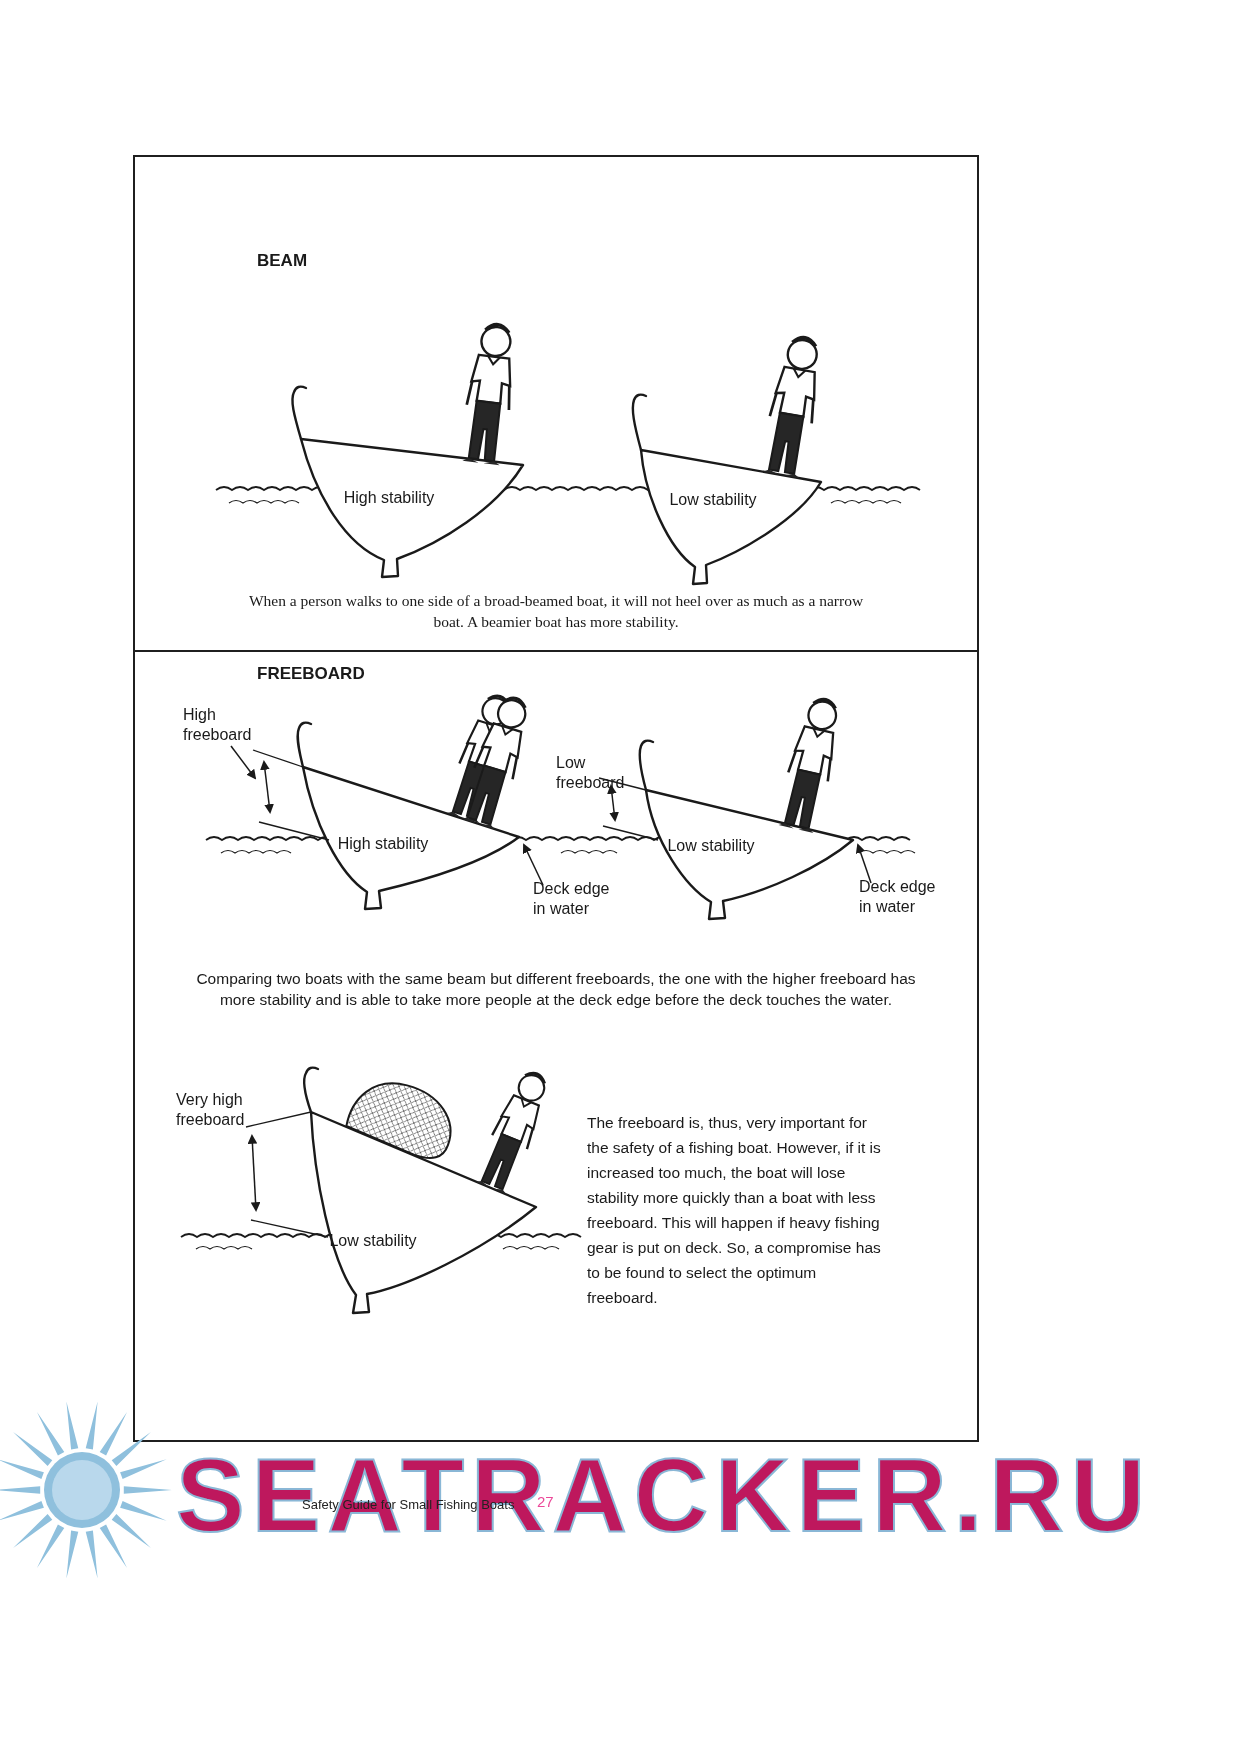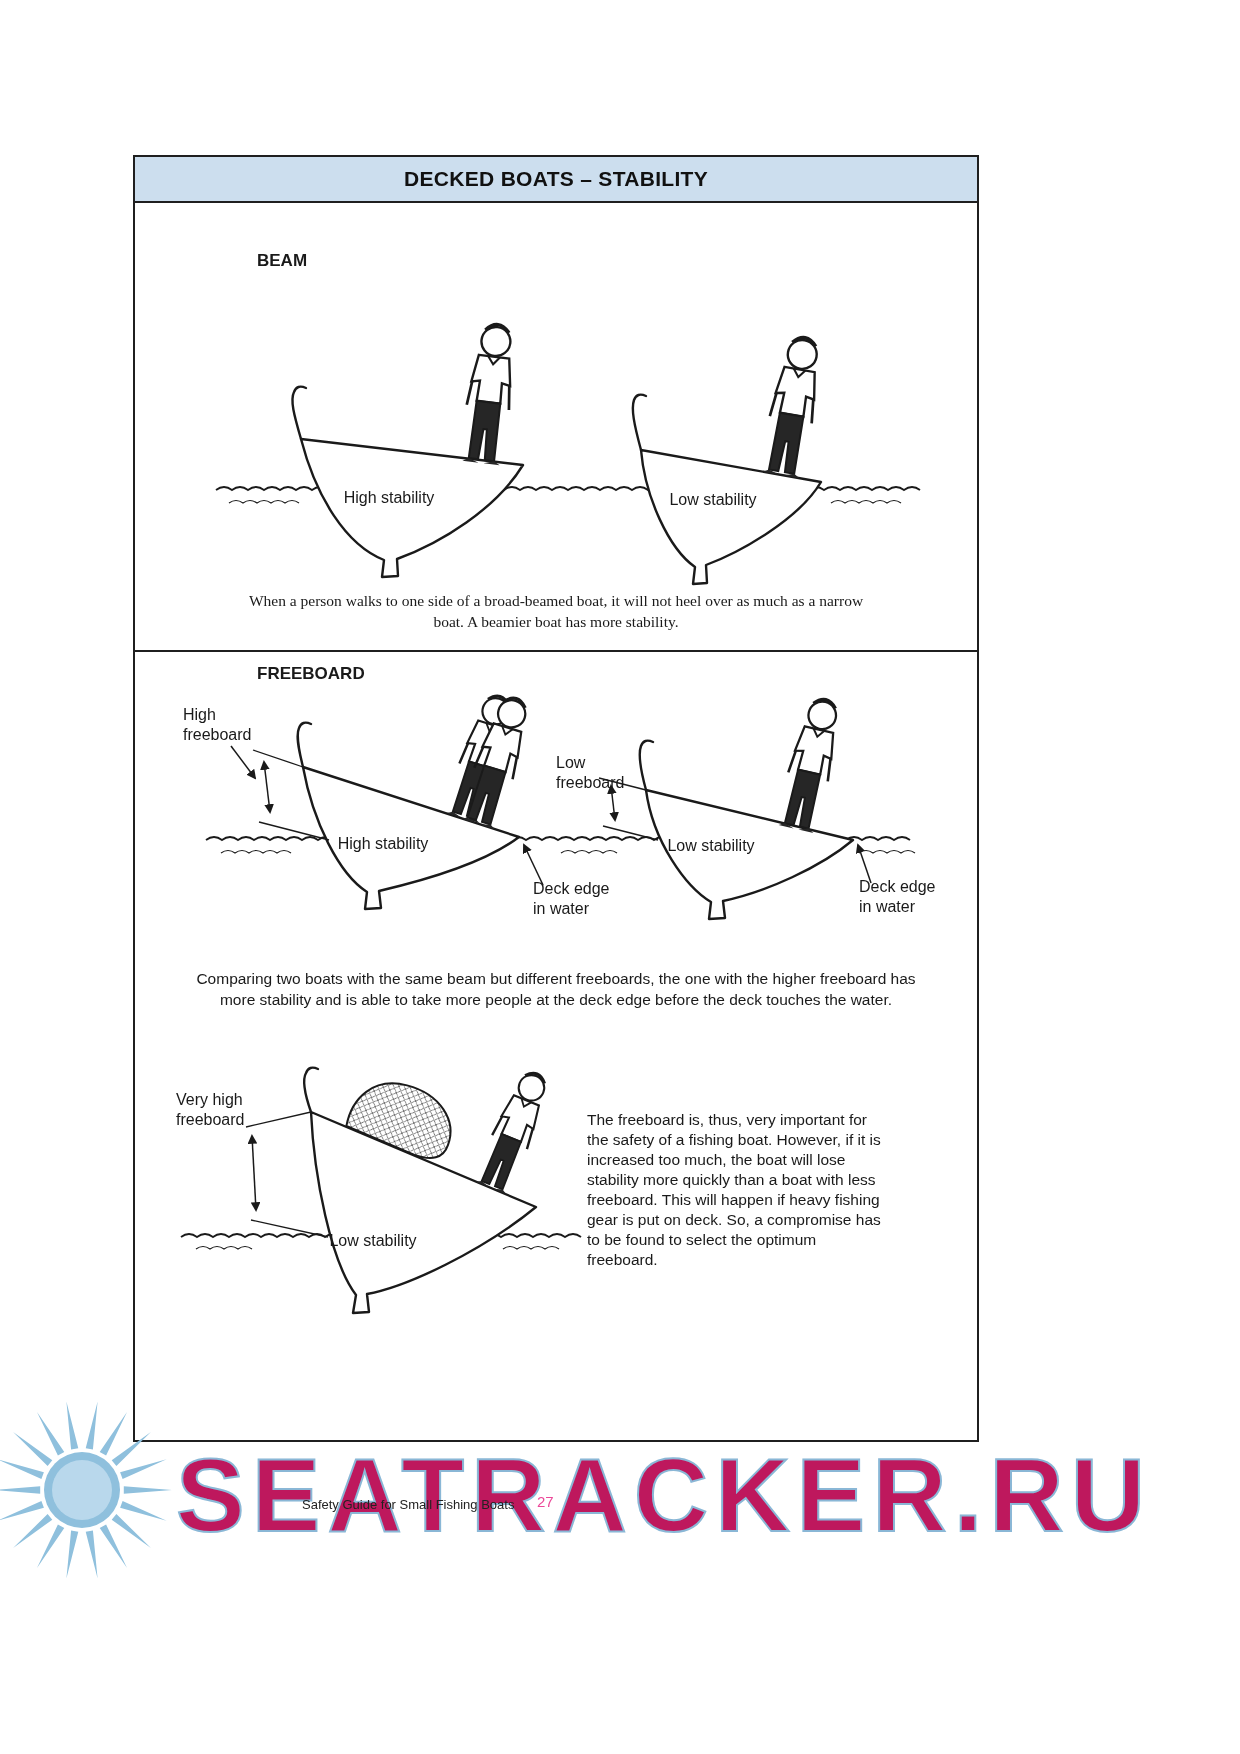--- a/index.html
+++ b/index.html
@@ -23,21 +23,21 @@
   .beam-svg { left:6px;  top:140px; width:820px; height:300px; }
   .fb-svg   { left:6px;  top:30px;  width:820px; height:290px; }
   .vh-svg   { left:16px; top:395px; width:440px; height:300px; }
 
   .caption { position:absolute; left:0; width:100%; text-align:center;
              font-size:15.5px; line-height:21px; }
   .caption1 { top:433px; padding:0 112px;font-family:Liberation Serif, serif; }
   .caption2 { top:316px; padding:0 60px; }
 
   .paragraph { position:absolute; left:452px; top:458px; width:302px;
-               font-size:15.5px; line-height:20px; }
+               font-size:15.5px; line-height:25px; }
 
   svg text { font-family:"Liberation Sans", sans-serif; font-size:16px; fill:#1a1a1a; }
   .hull { fill:#fff; stroke:#1a1a1a; stroke-width:2.4; stroke-linejoin:round; }
   .stem { fill:none; stroke:#1a1a1a; stroke-width:2.4; stroke-linecap:round; }
   .wave { fill:none; stroke:#1a1a1a; stroke-width:1.8; }
   .wave.thin { stroke-width:1.2; }
   .ann  { fill:none; stroke:#1a1a1a; stroke-width:1.5; }
   .ext  { fill:none; stroke:#1a1a1a; stroke-width:1.3; }
   .netblob { fill:url(#net); stroke:#1a1a1a; stroke-width:2; }
 
@@ -69,23 +69,20 @@
         <path d="M-9,-63 L9,-63 L11.5,-47 L6.5,-48 L7,-36 L-7,-36 L-6.5,-48 L-11.5,-47 Z" fill="#fff" stroke="#1a1a1a" stroke-width="1.4"></path>
         <path d="M-3.5,-63 L0,-58.5 L3.5,-63" fill="none" stroke="#1a1a1a" stroke-width="1.2"></path>
         <path d="M-11,-47 L-12.5,-33 M11,-47 L12.5,-33" fill="none" stroke="#1a1a1a" stroke-width="1.6"></path>
         <path d="M-7,-36 L-7.5,-2 L-2,-2 L-1,-20 L1,-20 L2,-2 L7.5,-2 L7,-36 Z" fill="#262626" stroke="#1a1a1a" stroke-width="1.2"></path>
         <path d="M-7.5,-2 L-11,0 L-1.5,0 Z M1.5,0 L11,0 L7.5,-2 Z" fill="#262626"></path>
       </g>
     </defs>
   </svg>
 
   <div class="box box1">
-    <div class="section-header">
-      <span>DECKED BOATS – STABILITY</span>
-    </div>
 
     <div class="heading beam-heading">BEAM</div>
 
     <svg class="diagram beam-svg" viewBox="0 0 820 300">
       <path class="wave" d="M75,193 q8,-6 16,0 q8,-6 16,0 q8,-6 16,0 q8,-6 16,0 q8,-6 16,0 q8,-6 16,0 q8,-6 16,0 q8,-6 16,0 q8,-6 16,0 q8,-6 16,0 q8,-6 16,0 q8,-6 16,0 q8,-6 16,0 q8,-6 16,0 q8,-6 16,0 q8,-6 16,0 q8,-6 16,0 q8,-6 16,0 q8,-6 16,0 q8,-6 16,0 q8,-6 16,0 q8,-6 16,0 q8,-6 16,0 q8,-6 16,0 q8,-6 16,0 q8,-6 16,0 q8,-6 16,0 q8,-6 16,0 q8,-6 16,0 q8,-6 16,0 q8,-6 16,0 q8,-6 16,0 q8,-6 16,0 q8,-6 16,0 q8,-6 16,0 q8,-6 16,0 q8,-6 16,0 q8,-6 16,0 q8,-6 16,0 q8,-6 16,0 q8,-6 16,0 q8,-6 16,0 q8,-6 16,0 q8,-6 16,0"></path>
       <path class="wave thin" d="M88,206 q7,-5 14,0 q7,-5 14,0 q7,-5 14,0 q7,-5 14,0 q7,-5 14,0"></path>
       <path class="wave thin" d="M690,206 q7,-5 14,0 q7,-5 14,0 q7,-5 14,0 q7,-5 14,0 q7,-5 14,0"></path>
 
       <g>
         <path class="stem" d="M160,142 C153,118 149,103 153,95 Q156,87 165,91"></path>

